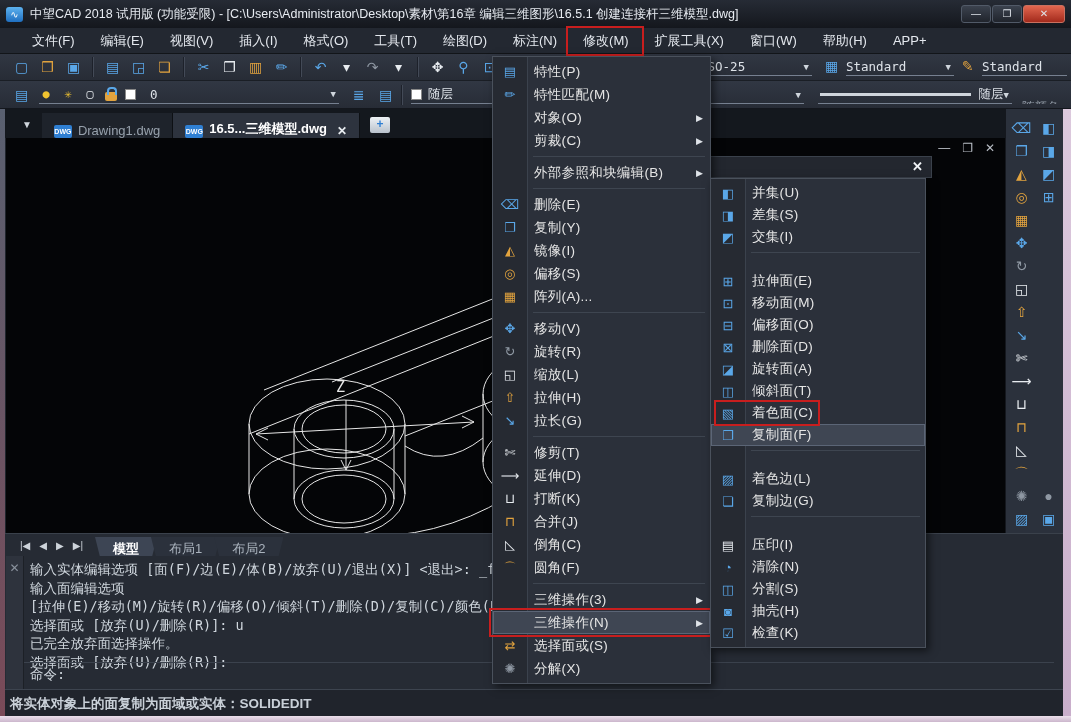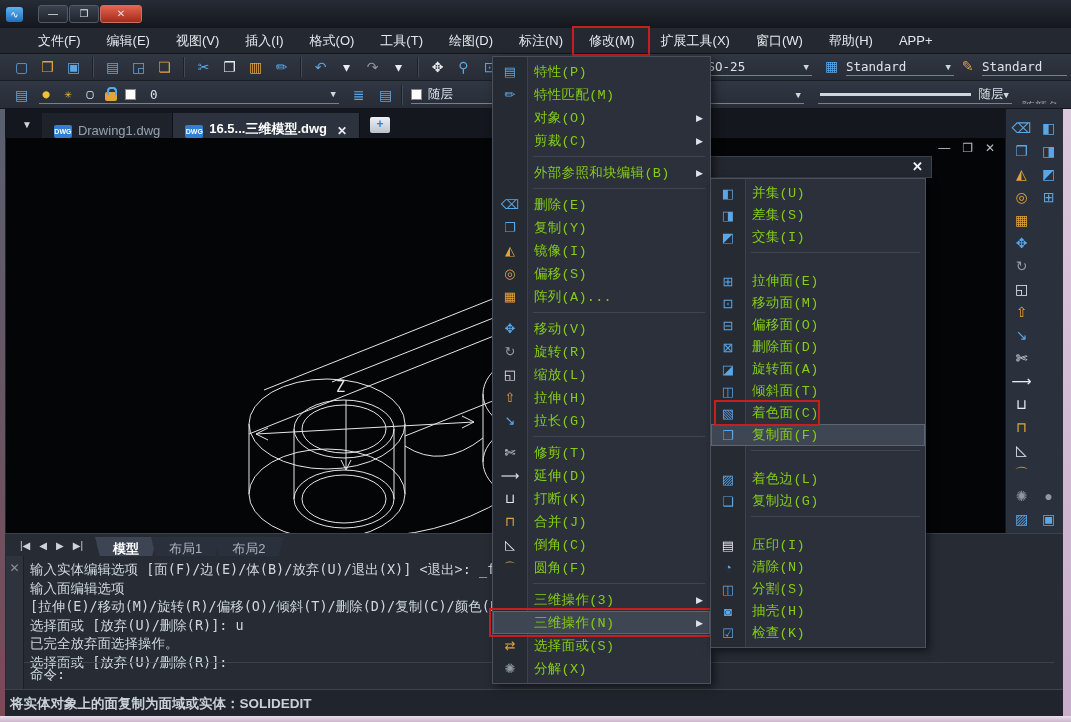--- a/index.html
+++ b/index.html
@@ -12,21 +12,21 @@
   #app-icon{width:17px;height:15px;background:linear-gradient(#5db2f0,#1f6fc0);border-radius:3px;
     color:#fff;font-size:10px;line-height:15px;text-align:center;margin-right:7px;}
   #title-text{color:#e7ebf1;font-size:12.5px;white-space:nowrap;overflow:hidden;flex:1;}
   .wbtns{display:flex;gap:1px;margin-left:8px;}
   .wbtn{width:30px;height:18px;border:1px solid #515a68;border-radius:3px;background:linear-gradient(#3b424e,#20242c);
     color:#dfe4ea;font-size:10px;line-height:16px;text-align:center;}
   .wbtn.close{width:42px;background:linear-gradient(#e2664f,#a32a1c);border-color:#c9705f;}
 
   
   #menubar{position:absolute;left:0;top:28px;width:100%;height:26px;background:#232831;
-    border-bottom:1px solid #121519;display:flex;align-items:center;padding-left:25px;}
+    border-bottom:1px solid #121519;display:flex;align-items:center;padding-left:19px;}
   .menu-item{position:relative;color:#e4e8ee;font-size:13px;padding:3px 13px;cursor:default;}
 
   
   #toolbar1{position:absolute;left:0;top:54px;width:100%;height:27px;background:linear-gradient(#313743,#272c36);
     border-bottom:1px solid #1a1e25;display:flex;align-items:center;padding-left:10px;gap:4px;}
   #toolbar2{position:absolute;left:0;top:81px;width:100%;height:28px;background:linear-gradient(#313743,#272c36);
     border-bottom:1px solid #14171d;display:flex;align-items:center;padding-left:10px;}
   .tbi{width:23px;height:22px;text-align:center;line-height:22px;font-size:14px;}
   .tbi.sep{width:2px;height:20px;background:#1d212a;border-right:1px solid #434a57;margin:0 4px;}
   .c-blue{color:#5aa7e8}.c-orange{color:#e2a33e}.c-white{color:#e8ecf0}.c-gray{color:#8f98a3}.c-yellow{color:#f0c330}
@@ -104,38 +104,39 @@
   
   .popup{position:absolute;background:#2b303a;border:1px solid #4a515c;box-shadow:3px 3px 8px rgba(0,0,0,.55);
     padding:3px 0;z-index:30;}
   .popup::before{content:'';position:absolute;left:0;top:0;bottom:0;width:34px;background:#262a32;
     border-right:1px solid #3b424d;}
   #modify-menu{left:492px;top:56px;width:219px;}
   #solidedit-menu{left:710px;top:178px;width:216px;z-index:31;}
   .mitem{position:relative;display:flex;align-items:center;height:23px;padding-left:7px;}
   #solidedit-menu .mitem{height:22px;}
   .micon{position:relative;width:20px;margin-right:14px;text-align:center;font-size:13px;z-index:1;}
-  .mlabel{font-size:13.5px;color:#84cc16;letter-spacing:.3px;z-index:1;font-family:Liberation Mono, monospace;}
+  .mlabel{font-size:13.5px;color:#e5e5e5;letter-spacing:.3px;z-index:1;}
   .marrow{position:absolute;right:7px;font-size:9px;color:#dfe3e8;z-index:1;}
   .mitem.sep{height:9px;}
   .mitem.sep::after{content:'';position:absolute;left:40px;right:5px;top:4px;border-top:1px solid #3e4550;}
   .mitem.hover{background:#3f4document65;}
   .mitem.hover{background:#3f4653;box-shadow:inset 0 0 0 1px #5b6576;}
   .redbox-full::after{content:'';position:absolute;left:-4px;right:-2px;top:-3px;bottom:-3px;
     border:2px solid #c81e1e;pointer-events:none;z-index:3;}
   .redbox-part::after{content:'';position:absolute;left:3px;width:102px;top:-2px;bottom:-2px;
     border:2px solid #c81e1e;pointer-events:none;z-index:3;}
 </style>
 </head>
 <body>
 
 <div id="app">
 
   <div id="titlebar">
     <div id="app-icon">∿</div>
+    <div id="title-text">中望CAD 2018 试用版 (功能受限) - [C:\Users\Administrator\Desktop\素材\第16章 编辑三维图形\16.5.1 创建连接杆三维模型.dwg]</div>
     <div class="wbtns">
 
     <div class="wbtn">—</div>
         <div class="wbtn">❐</div>
         <div class="wbtn close">✕</div>
       </div>
   </div>
 
   <div id="menubar">
 

